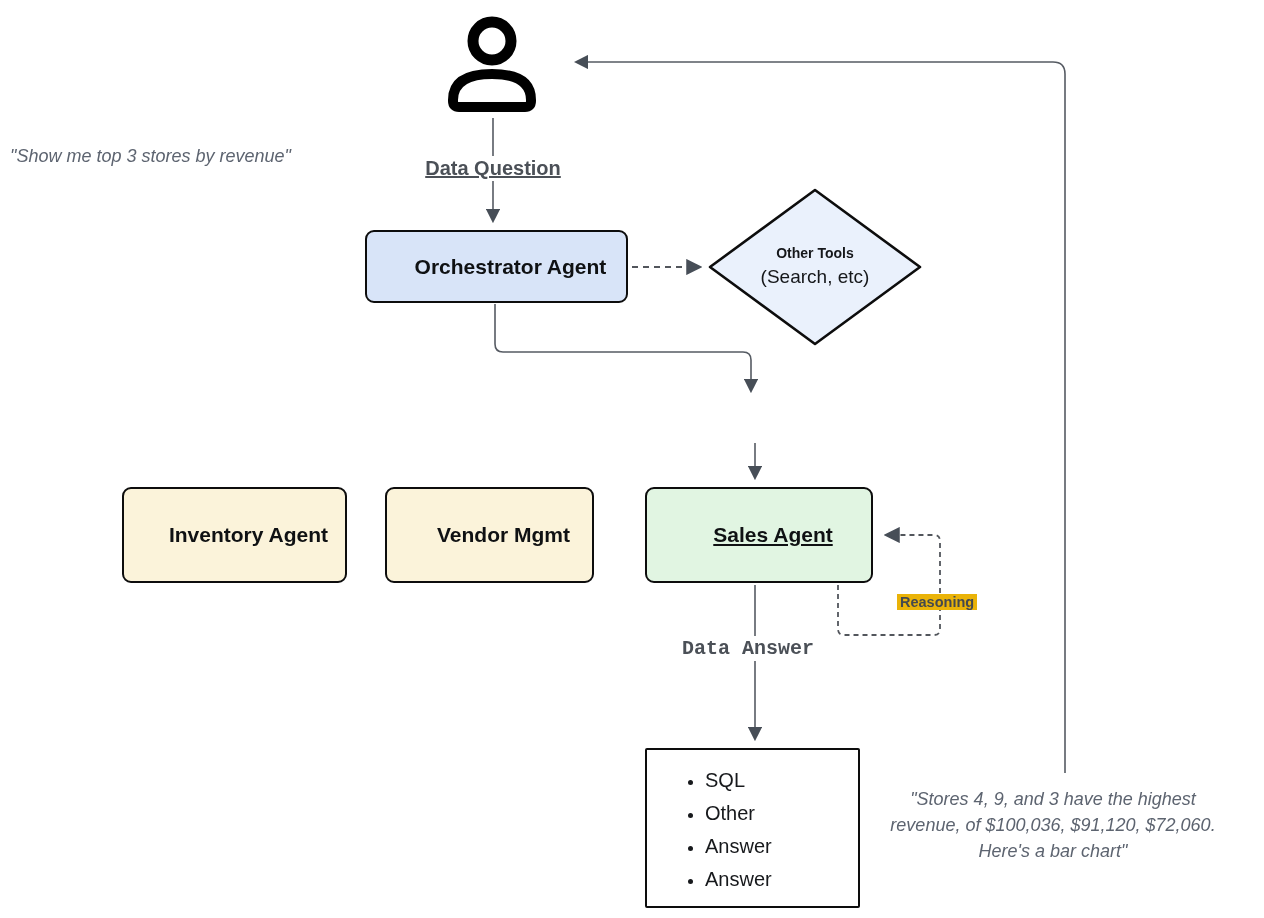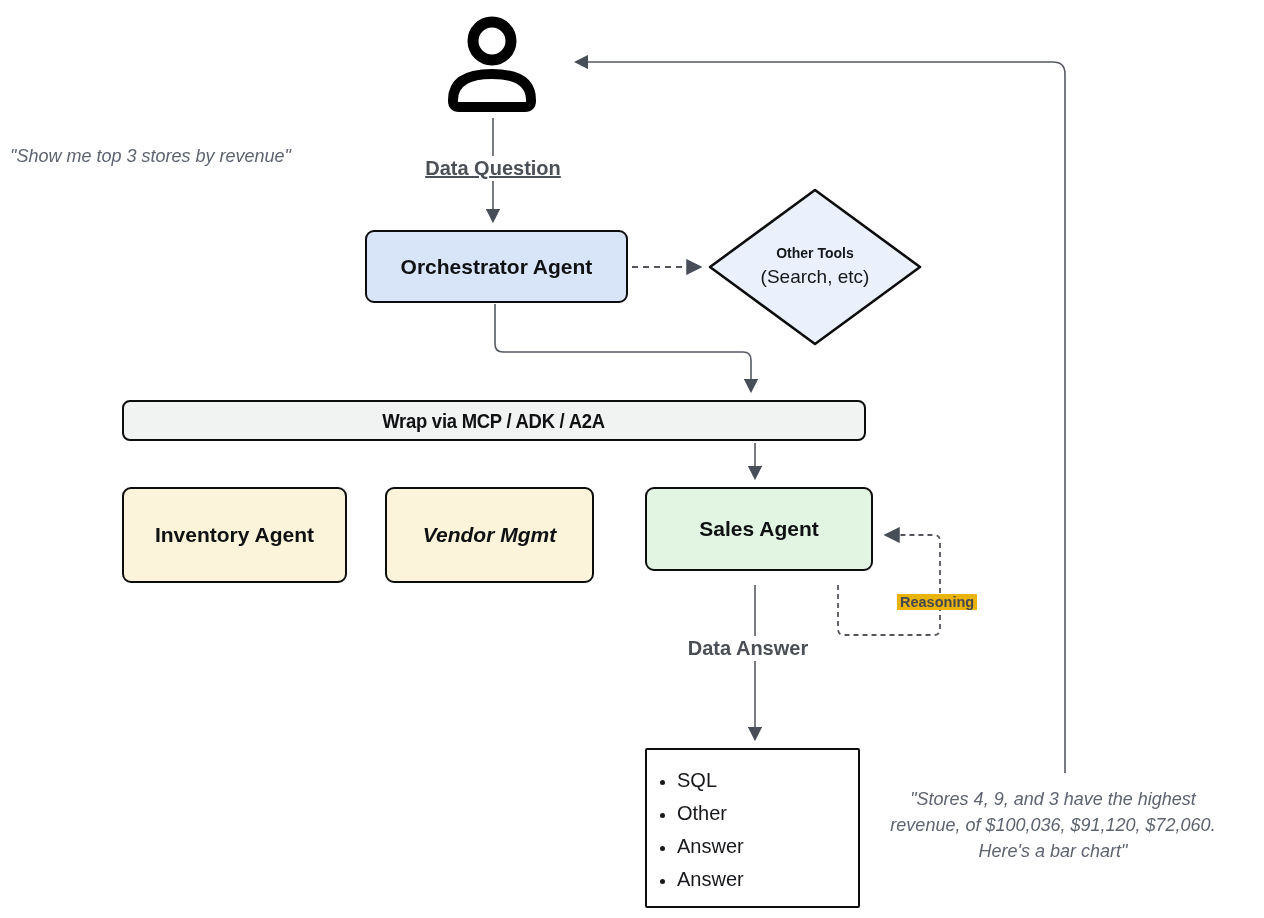--- a/index.html
+++ b/index.html
@@ -5,47 +5,47 @@
   html,body{margin:0;padding:0;background:#ffffff;}
   #canvas{
     position:relative;width:1264px;height:918px;background:#fff;
     font-family:"Liberation Sans",sans-serif;overflow:hidden;
   }
   #edges{position:absolute;left:0;top:0;z-index:1;pointer-events:none;}
   .node{
     position:absolute;z-index:2;box-sizing:border-box;
     border:2.5px solid var(--border_color,#0d0d0d);border-radius:9px;
     display:flex;align-items:center;justify-content:center;
-    font-weight:bold;font-size:21px;color:#0f1113;
+    font-weight:bold;font-size:21px;color:#0f1113;padding-left:28px;
   }
   .node-orchestrator{left:365px;top:230px;width:263px;height:73px;background:var(--orchestrator_fill,#d8e4f8);}
   .node-wrap{left:122px;top:400px;width:744px;height:41px;background:var(--wrap_fill,#f1f2f2);border-radius:8px;}
   .node-wrap .condensed{display:inline-block;transform:scaleX(0.88);font-size:21px;letter-spacing:-0.3px;}
   .node-inventory{left:122px;top:487px;width:225px;height:96px;background:var(--worker_fill,#fbf3da);}
-  .node-vendor{left:385px;top:487px;width:209px;height:96px;background:var(--worker_fill,#fbf3da);font-style:italic;}
-  .node-sales{left:645px;top:487px;width:228px;height:84px;background:var(--sales_fill,#e1f5e2);}
+  .node-vendor{left:385px;top:487px;width:209px;height:96px;background:var(--worker_fill,#fbf3da);}
+  .node-sales{left:645px;top:487px;width:228px;height:96px;background:var(--sales_fill,#e1f5e2);text-decoration:underline;}
   .node-output{
     left:645px;top:748px;width:215px;height:160px;background:#ffffff;
     font-weight:normal;justify-content:flex-start;align-items:flex-start;border-radius:2px;
   }
   .node-output ul{margin:10px 0 0 8px;padding-left:22px;}
   .node-output li{font-size:20px;color:#17191c;margin:7px 0;line-height:26px;}
   .node-output li::marker{color:#17191c;font-size:18px;}
   .diamond-label{
     position:absolute;left:735px;top:242px;width:160px;z-index:2;
     text-align:center;color:#15171a;line-height:23px;
   }
   .diamond-label .t1{font-weight:bold;font-size:14px;display:block;}
   .diamond-label .t2{font-size:19px;display:block;}
   .edge-label{
     position:absolute;z-index:3;font-weight:bold;font-size:20px;color:#4b5057;
     background:#ffffff;padding:1px 7px;white-space:nowrap;transform:translateX(-50%);
   }
   #lbl-data-question{left:493px;top:156px;text-decoration:underline;}
-  #lbl-data-answer{left:748px;top:636px;}
+  #lbl-data-answer{left:748px;top:636px;font-family:Liberation Mono, monospace;}
   #lbl-reasoning{
     position:absolute;left:897px;top:594px;z-index:3;background:#eab308;
     font-weight:bold;font-size:14.5px;color:#45494e;padding:0 3px;white-space:nowrap;
   }
   .quote{
     position:absolute;z-index:2;font-style:italic;font-size:18px;color:#5d6470;
     white-space:pre-line;line-height:26px;
   }
   #quote-left{left:10px;top:143px;width:345px;}
   #quote-right{left:853px;top:786px;width:400px;text-align:center;}
@@ -95,23 +95,20 @@
 
   <div class="node node-orchestrator">
     <span>Orchestrator Agent</span>
   </div>
 
   <div class="diamond-label">
     <span class="t1">Other Tools</span>
     <span class="t2">(Search, etc)</span>
   </div>
 
-  <div class="node node-wrap">
-    <span class="condensed">Wrap via MCP / ADK / A2A</span>
-  </div>
 
   <div class="node node-inventory">
     <span>Inventory Agent</span>
   </div>
 
   <div class="node node-vendor">
     <span>Vendor Mgmt</span>
   </div>
 
   <div class="node node-sales">

